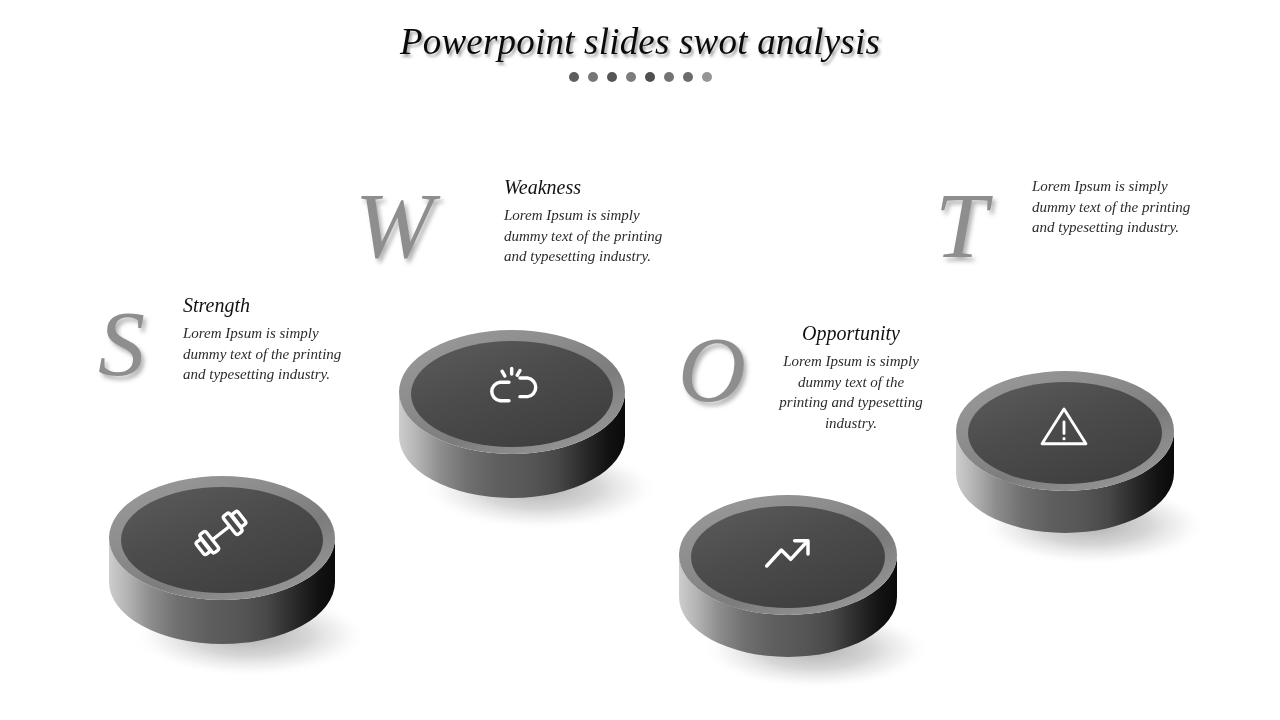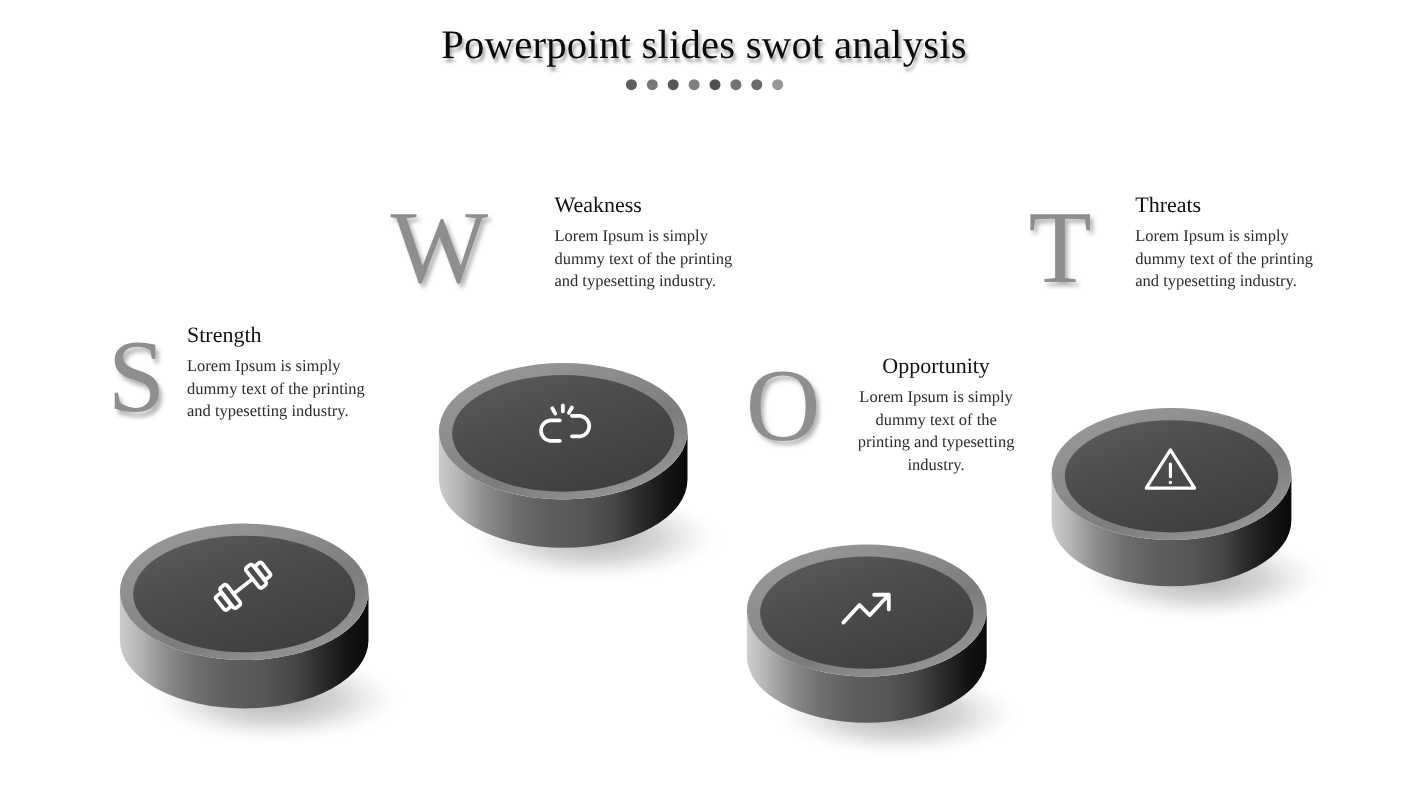--- a/index.html
+++ b/index.html
@@ -15,20 +15,21 @@
     position: relative;
   }
 
   #slide {
     position: absolute;
     left: 0;
     top: 0;
     width: 1280px;
     height: 720px;
     background: #ffffff;
+    font-style: italic;
   }
 
   
   #title-block {
     position: absolute;
     left: 0;
     top: 22px;
     width: 1280px;
     text-align: center;
   }
@@ -116,21 +117,21 @@
       <span class="dot" style="background: rgb(125, 125, 125);"></span>
       <span class="dot" style="background: rgb(79, 79, 79);"></span>
       <span class="dot" style="background: rgb(115, 115, 115);"></span>
       <span class="dot" style="background: rgb(107, 107, 107);"></span>
       <span class="dot" style="background: rgb(150, 150, 150);"></span>
     </div>
   </div>
 
   <div class="swot-group" style="left:0; top:0; width:1280px; height:720px;">
     <div class="big-letter" style="left:98px; top:296px; font-size:94px;">S</div>
-    <div class="group-text" style="left:170px; top:294px; width:180px;">
+    <div class="group-text" style="left:183px; top:294px; width:180px;">
       <p class="group-heading">Strength</p>
       <p class="group-body">Lorem Ipsum is simply dummy text of the printing and typesetting industry.</p>
     </div>
   </div>
 
   <div class="swot-group" style="left:0; top:0; width:1280px; height:720px;">
     <div class="big-letter" style="left:355px; top:178px; font-size:94px;">W</div>
     <div class="group-text" style="left:504px; top:176px; width:172px;">
       <p class="group-heading">Weakness</p>
       <p class="group-body">Lorem Ipsum is simply dummy text of the printing and typesetting industry.</p>
@@ -141,21 +142,20 @@
     <div class="big-letter" style="left:678px; top:322px; font-size:94px;">O</div>
     <div class="group-text" style="left:775px; top:322px; width:152px;text-align:center;">
       <p class="group-heading">Opportunity</p>
       <p class="group-body">Lorem Ipsum is simply dummy text of the printing and typesetting industry.</p>
     </div>
   </div>
 
   <div class="swot-group" style="left:0; top:0; width:1280px; height:720px;">
     <div class="big-letter" style="left:935px; top:178px; font-size:94px;">T</div>
     <div class="group-text" style="left:1032px; top:176px; width:175px;">
-      <p class="group-heading">Threats</p>
       <p class="group-body">Lorem Ipsum is simply dummy text of the printing and typesetting industry.</p>
     </div>
   </div>
 
   <svg width="0" height="0" style="position:absolute;left:-9999px;top:-9999px;">
     <defs>
       <linearGradient id="gradSide" x1="0" y1="0" x2="1" y2="0">
         <stop offset="0.00" stop-color="#cdcdcd"></stop>
         <stop offset="0.08" stop-color="#b4b4b4"></stop>
         <stop offset="0.18" stop-color="#8e8e8e"></stop>

